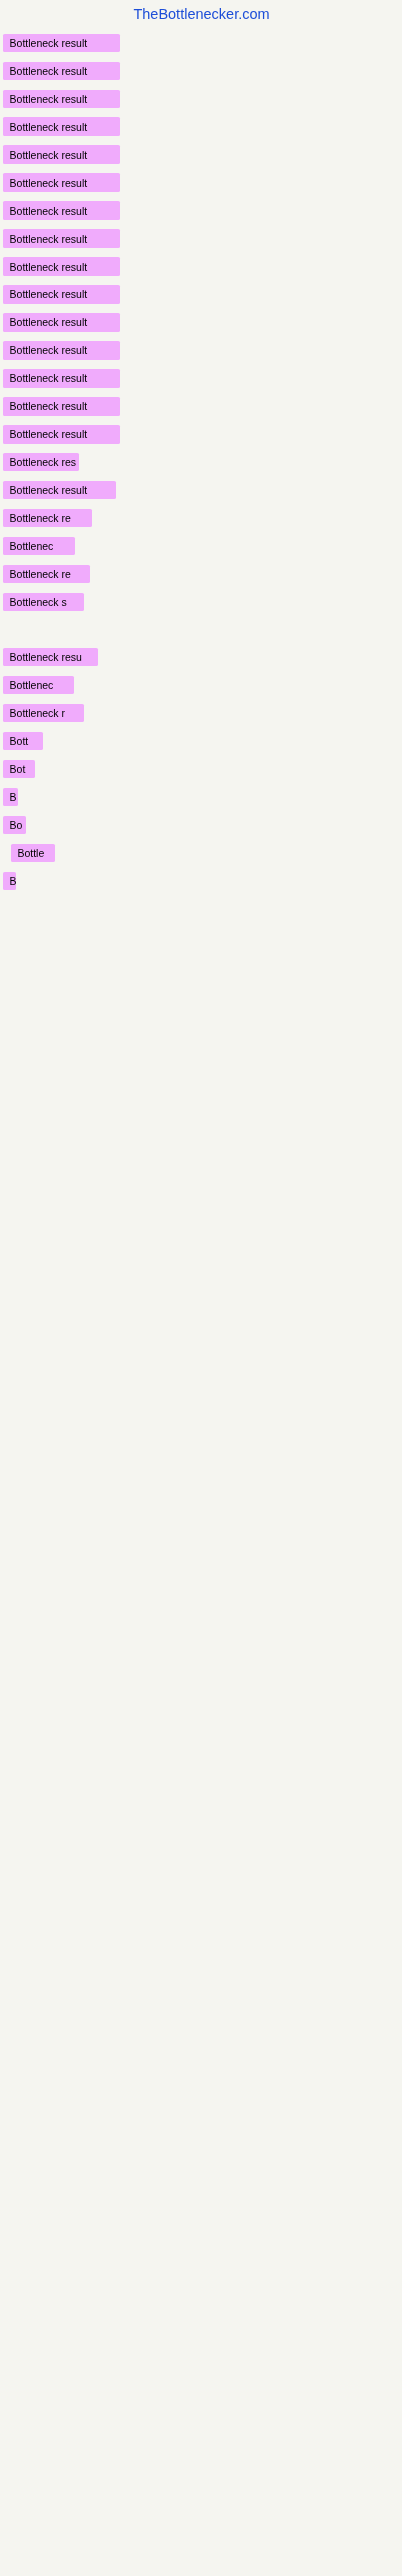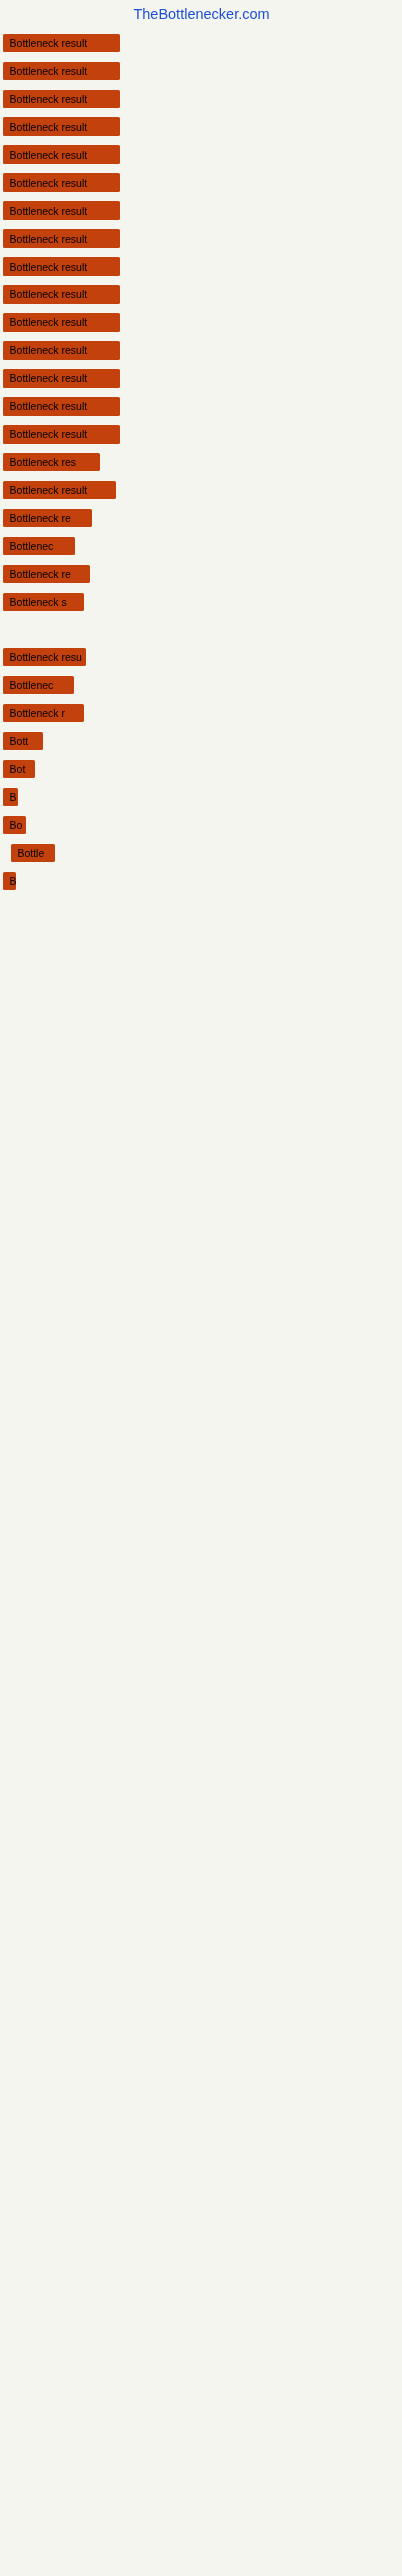--- a/index.html
+++ b/index.html
@@ -21,21 +21,21 @@
       color: #1d4ed8;
       font-weight: normal;
     }
     .bottleneck-items-container {
       padding: 3.2px 0;
       display: flex;
       flex-direction: column;
       align-items: flex-start;
     }
     .bottleneck-item {
-      background-color: #c2410c;
+      background-color: #f0abfc;
       color: #000;
       font-size: 10.5px;
       font-weight: normal;
       padding: 3.2px 6.4px;
       margin: 4.8px 3.2px;
       border-radius: 1.6px;
       display: inline-block;
       white-space: nowrap;
       overflow: hidden;
     }
@@ -56,27 +56,27 @@
     <div class="bottleneck-item" style="max-width: 117px; width: 117px;">Bottleneck result</div>
     <div class="bottleneck-item" style="max-width: 117px; width: 117px;">Bottleneck result</div>
     <div class="bottleneck-item" style="max-width: 117px; width: 117px;">Bottleneck result</div>
     <div class="bottleneck-item" style="max-width: 117px; width: 117px;">Bottleneck result</div>
     <div class="bottleneck-item" style="max-width: 117px; width: 117px;">Bottleneck result</div>
     <div class="bottleneck-item" style="max-width: 117px; width: 117px;">Bottleneck result</div>
     <div class="bottleneck-item" style="max-width: 117px; width: 117px;">Bottleneck result</div>
     <div class="bottleneck-item" style="max-width: 117px; width: 117px;">Bottleneck result</div>
     <div class="bottleneck-item" style="max-width: 117px; width: 117px;">Bottleneck result</div>
     <div class="bottleneck-item" style="max-width: 117px; width: 117px;">Bottleneck result</div>
-    <div class="bottleneck-item" style="max-width: 97px; width: 97px;">Bottleneck res</div>
+    <div class="bottleneck-item" style="max-width: 97px; width: 76px; text-align: right;">Bottleneck res</div>
     <div class="bottleneck-item" style="max-width: 113px; width: 113px;">Bottleneck result</div>
     <div class="bottleneck-item" style="max-width: 89px; width: 89px;">Bottleneck re</div>
     <div class="bottleneck-item" style="max-width: 72px; width: 72px;">Bottlenec</div>
     <div class="bottleneck-item" style="max-width: 87px; width: 87px;">Bottleneck re</div>
     <div class="bottleneck-item" style="max-width: 81px; width: 87px;">Bottleneck s</div>
-    <div class="bottleneck-item" style="max-width: 95px; width: 83px; margin-top: 32px;">Bottleneck resu</div>
+    <div class="bottleneck-item" style="max-width: 95px; width: 95px; margin-top: 32px;">Bottleneck resu</div>
     <div class="bottleneck-item" style="max-width: 71px; width: 71px;">Bottlenec</div>
     <div class="bottleneck-item" style="max-width: 81px; width: 96px;">Bottleneck r</div>
     <div class="bottleneck-item" style="max-width: 40px; width: 40px;">Bott</div>
     <div class="bottleneck-item" style="max-width: 32px; width: 32px;">Bot</div>
     <div class="bottleneck-item" style="max-width: 14.5px; width: 14.5px;">B</div>
     <div class="bottleneck-item" style="max-width: 22.5px; width: 22.5px;">Bo</div>
     <div class="bottleneck-item" style="max-width: 44px; width: 44px; margin-left: 11px;">Bottle</div>
     <div class="bottleneck-item" style="max-width: 11.3px; width: 11.3px;">B</div>
   </div>
 

